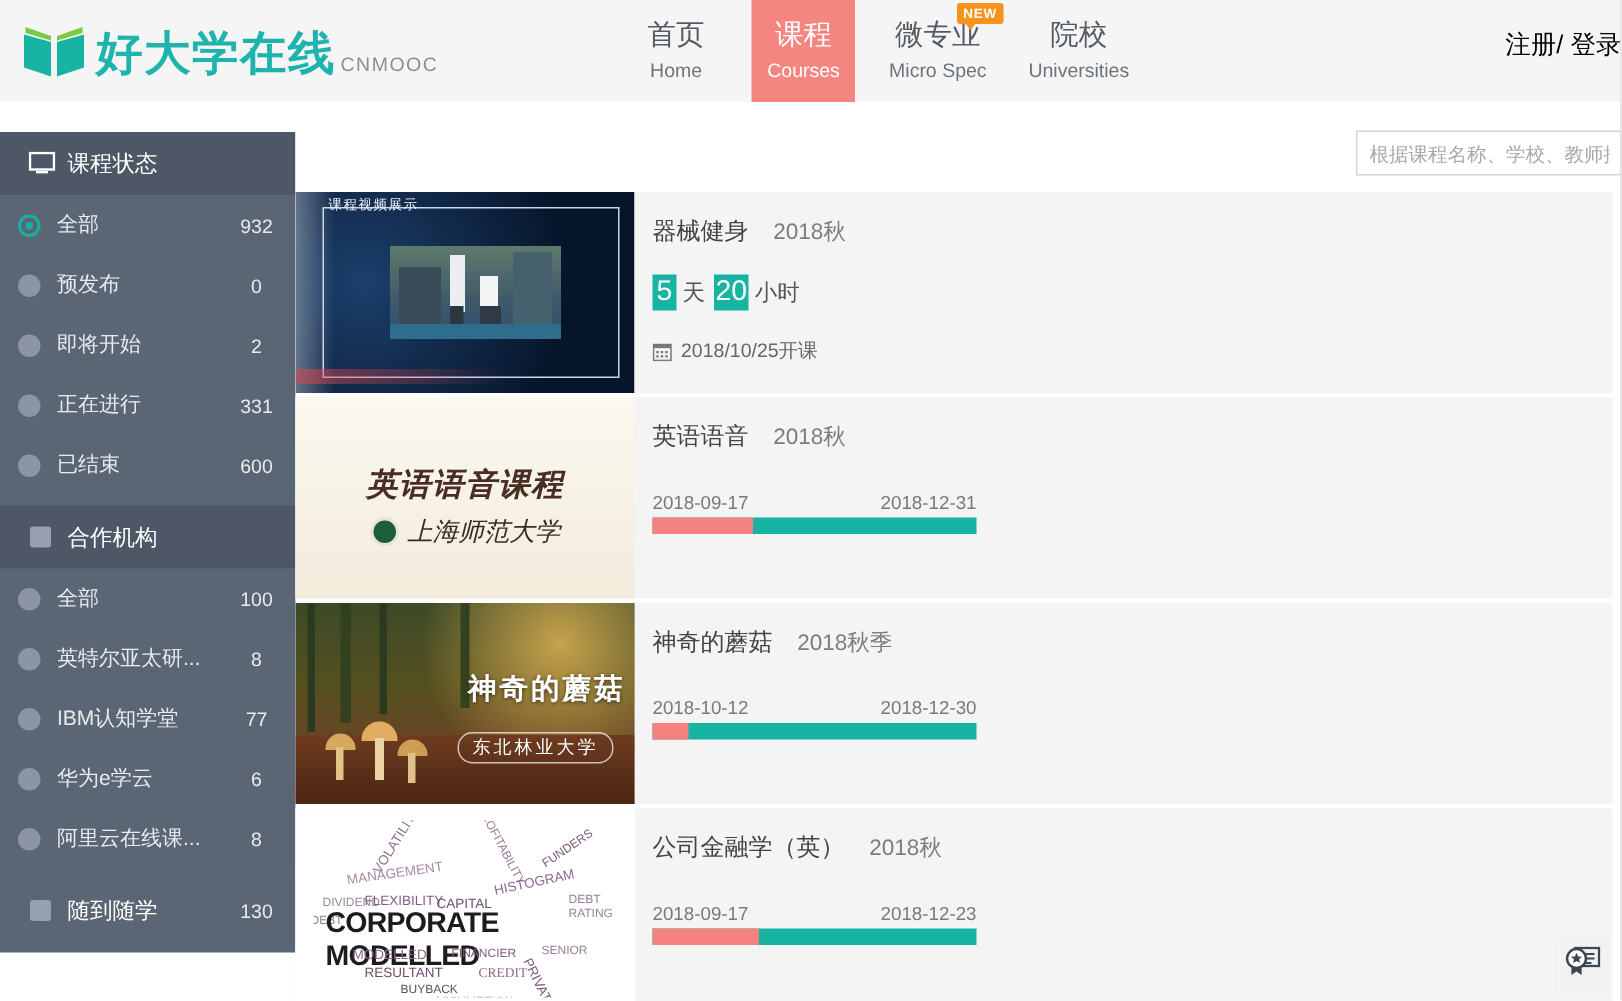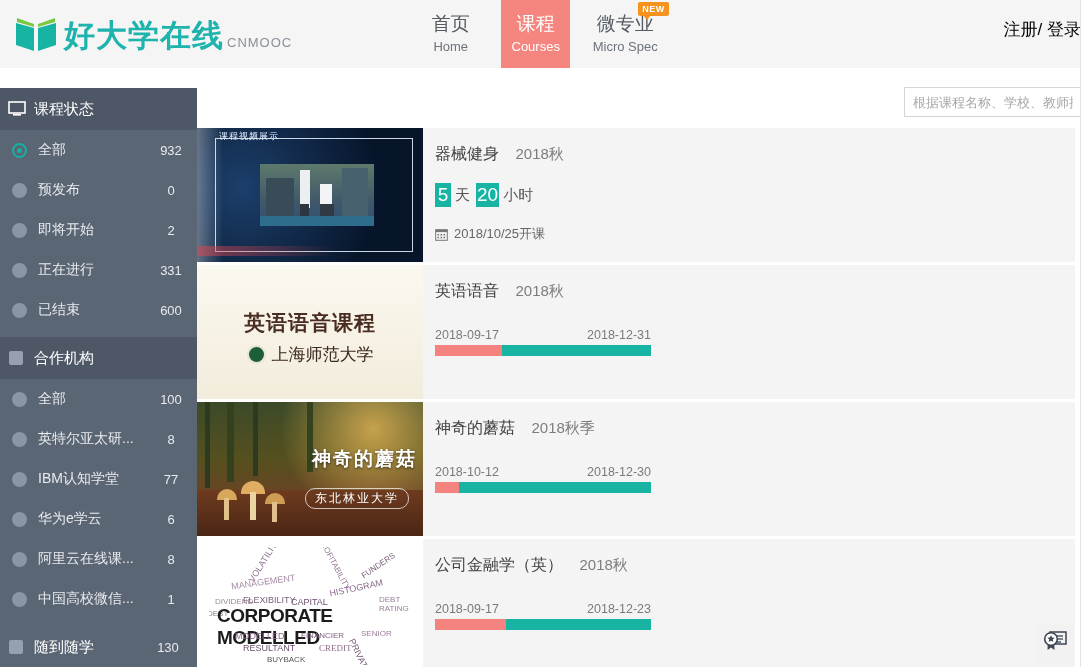--- a/index.html
+++ b/index.html
@@ -67,21 +67,21 @@
 
   
   .sidebar {
     position: absolute; top: 88px; left: 0;
     width: 197px; background: #5b6675;
   }
   .side-block { background: #5b6675; margin-bottom: 7px; }
   .side-head {
     height: 42px; background: #4e5765;
     display: flex; align-items: center;
-    padding-left: 8px; color: #fff; font-size: 15px;
+    padding-left: 19px; color: #fff; font-size: 15px;
   }
   .side-head .hicon { margin-right: 8px; display: flex; align-items: center; }
   .side-item {
     height: 40px; display: flex; align-items: center;
     padding-left: 12px; cursor: pointer; color: #e8eaee; font-size: 14px;
   }
   .dot {
     width: 15px; height: 15px; border-radius: 50%;
     background: #8c95a3; margin-right: 11px; flex: none;
   }
@@ -174,20 +174,24 @@
     </div>
     <div class="nav-item active">
       <span class="cn">课程</span>
       <span class="en">Courses</span>
     </div>
     <div class="nav-item wide">
       <span class="new-badge">NEW</span>
       <span class="cn">微专业</span>
       <span class="en">Micro Spec</span>
     </div>
+    <div class="nav-item wide">
+      <span class="cn">院校</span>
+      <span class="en">Universities</span>
+    </div>
   </div>
 
   <div class="auth">注册/ 登录</div>
 </div>
 
 <div class="sidebar">
 
   <div class="side-block">
     <div class="side-head">
       <span class="hicon">
@@ -251,25 +255,20 @@
     </div>
     <div class="side-item">
       <span class="dot"></span>
       <span class="side-label">华为e学云</span>
       <span class="side-count">6</span>
     </div>
     <div class="side-item">
       <span class="dot"></span>
       <span class="side-label">阿里云在线课...</span>
       <span class="side-count">8</span>
-    </div>
-    <div class="side-item">
-      <span class="dot"></span>
-      <span class="side-label">中国高校微信...</span>
-      <span class="side-count">1</span>
     </div>
   </div>
 
   <div class="side-block">
     <div class="side-head" style="background:#5b6675;">
       <span class="hicon">
         <svg width="18" height="16" viewBox="0 0 18 16">
           <rect x="1" y="1" width="14" height="14" rx="2" fill="#96a0ae"></rect>
         </svg>
       </span>
@@ -325,21 +324,21 @@
             <rect x="5.5" y="8.8" width="1.6" height="1.5" fill="#777"></rect>
             <rect x="8.5" y="8.8" width="1.6" height="1.5" fill="#777"></rect>
           </svg>
         </span>
         <span>2018/10/25开课</span>
       </div>
     </div>
   </div>
 
   <div class="card">
-    <div class="thumb" style="background:linear-gradient(180deg,#fbf8ef 0%,#f2ecdc 100%);">
+    <div class="thumb" style="background:linear-gradient(180deg,#fbf8ef 0%,#f2ecdc 100%);font-style:italic;">
       <div style="position:absolute;left:0;right:0;top:44px;text-align:center;font-size:21px;font-weight:bold;color:#4a2d22;letter-spacing:1px;">英语语音课程</div>
       <div style="position:absolute;left:0;right:0;top:78px;display:flex;align-items:center;justify-content:center;">
         <span style="width:19px;height:19px;border-radius:50%;background:#1d5e3a;display:inline-block;margin-right:6px;border:2px solid #e9e3d2;"></span>
         <span style="font-size:17px;color:#3b2a1f;font-family:'Liberation Serif',serif;">上海师范大学</span>
       </div>
     </div>
     <div class="card-body">
       <div class="card-title">
         <span>英语语音</span>
         <span class="term">2018秋</span>

